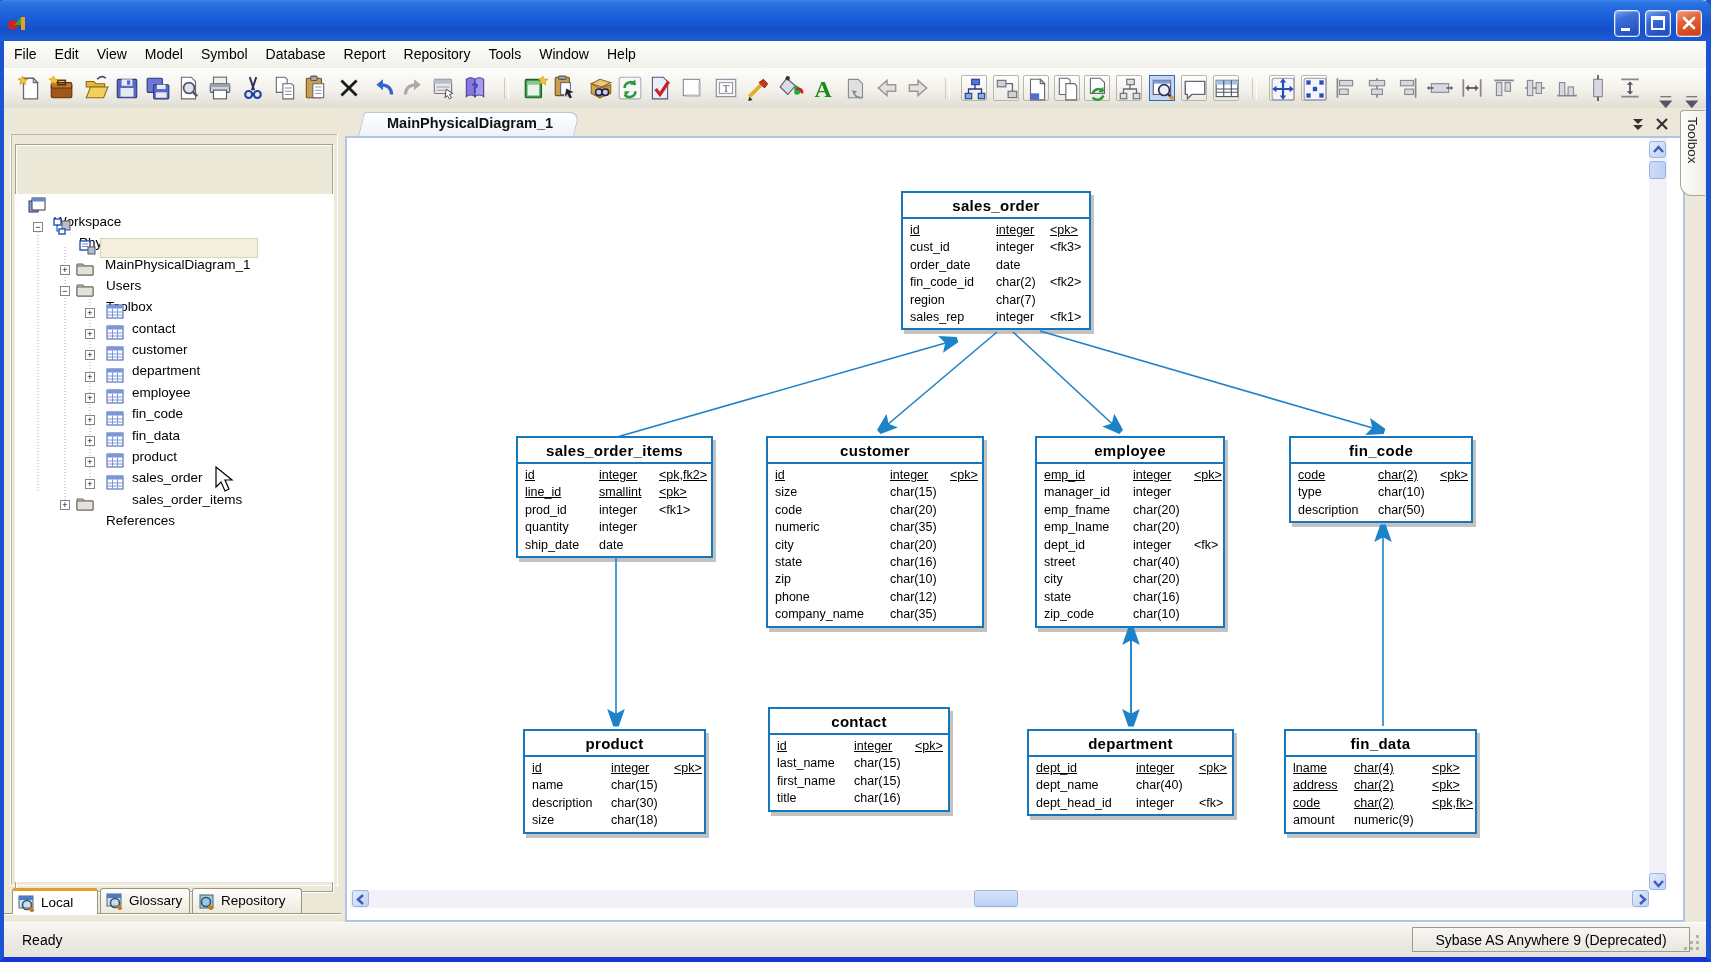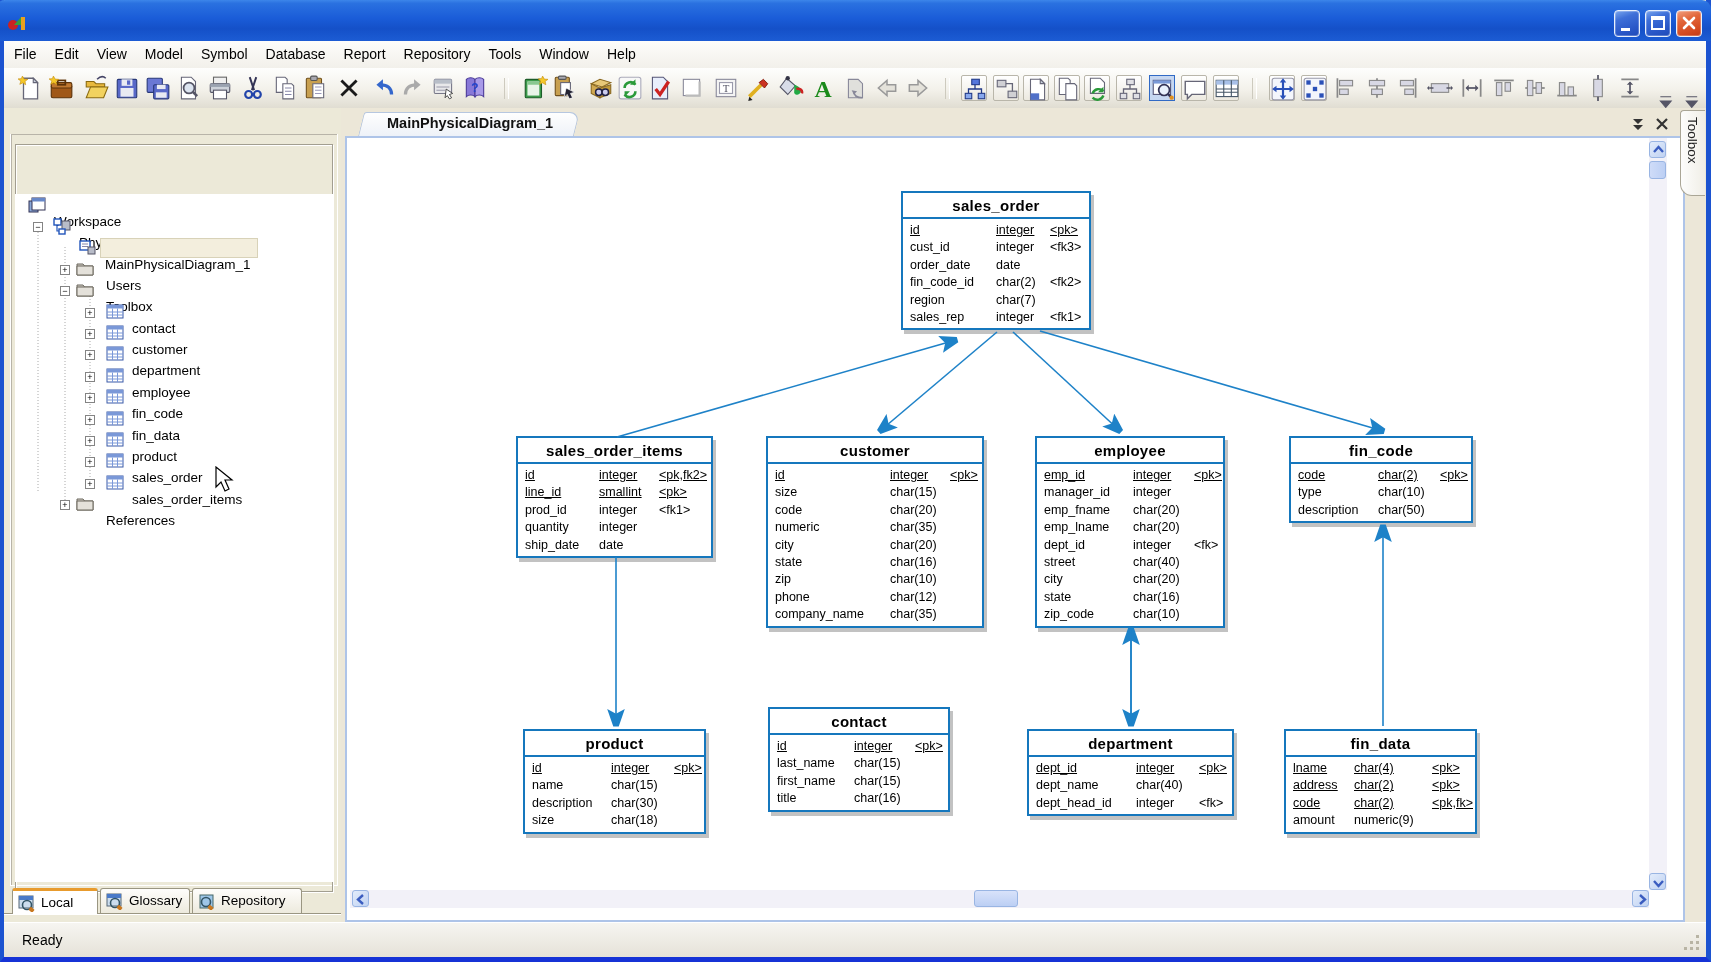--- a/index.html
+++ b/index.html
@@ -576,20 +576,21 @@
       <svg width="13" height="13">
         <path d="M5 2 L10 6.5 L5 11" stroke="#3b5dc0" stroke-width="2.4" fill="none"></path>
       </svg>
     </div>
   <div id="toolboxtab">
       <span>Toolbox</span>
     </div>
 </div>
 <div id="statusbar">
     <span class="ready">Ready</span>
+ <div id="dbbox">Sybase AS Anywhere 9 (Deprecated)</div>
  <svg id="grip" width="18" height="18">
       <g fill="#b8b4a4">
         <rect x="12" y="12" width="3" height="3"></rect>
         <rect x="12" y="6" width="3" height="3"></rect>
         <rect x="6" y="12" width="3" height="3"></rect>
         <rect x="12" y="0" width="3" height="3"></rect>
         <rect x="6" y="6" width="3" height="3"></rect>
         <rect x="0" y="12" width="3" height="3"></rect>
       </g>
     </svg>

